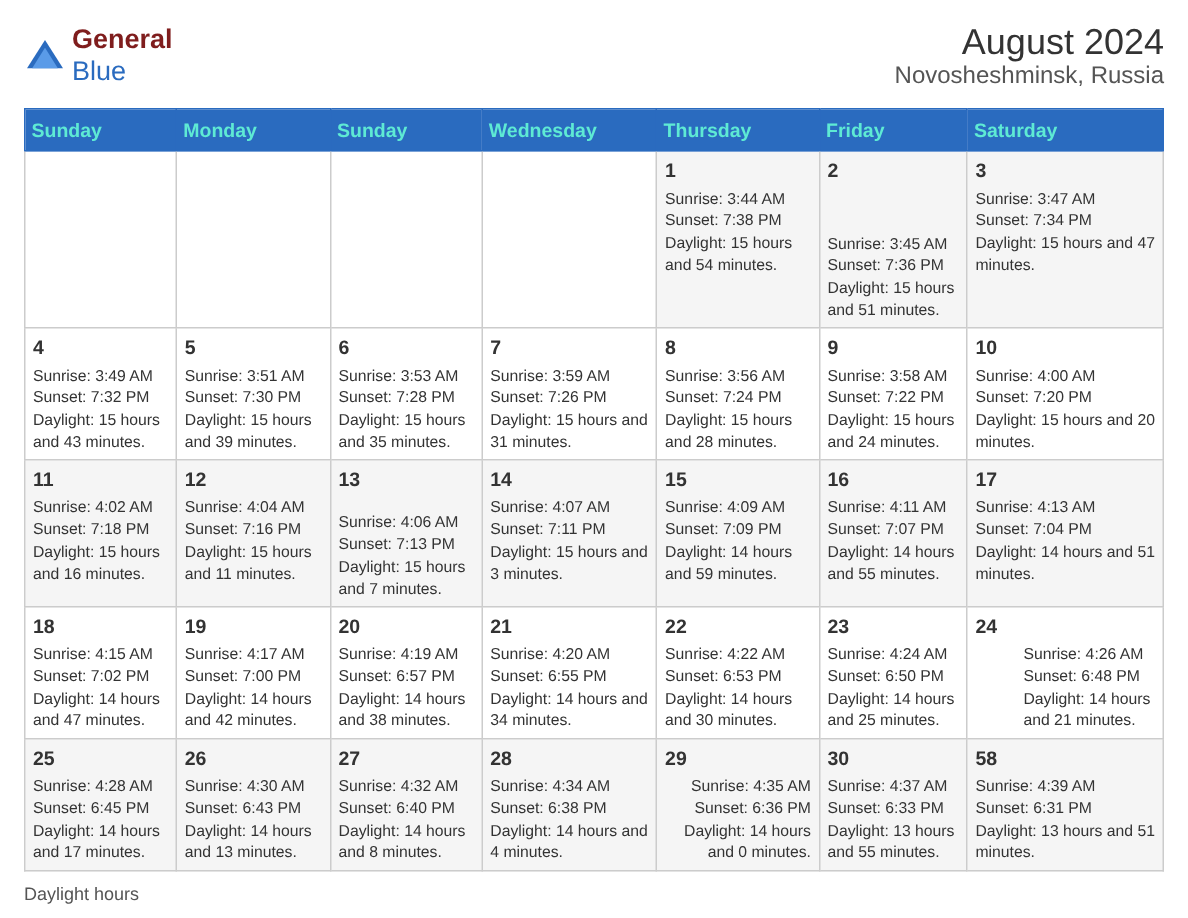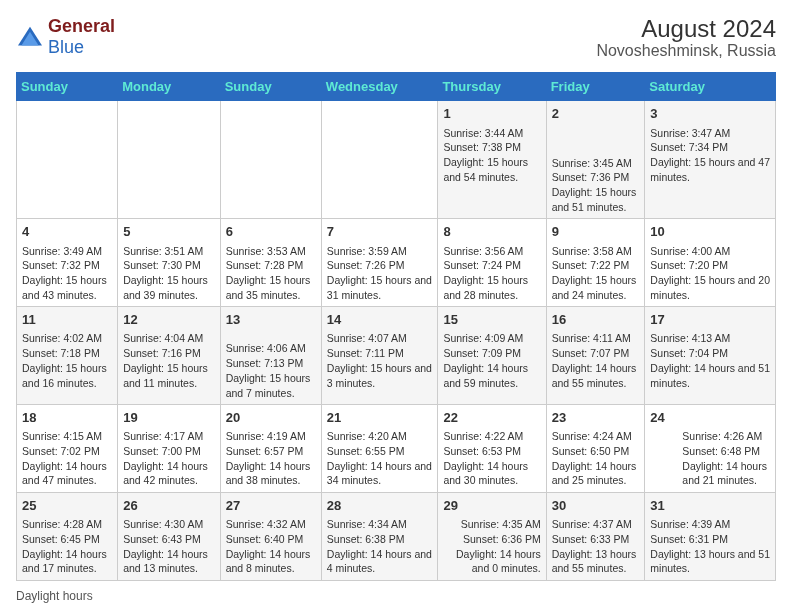--- a/index.html
+++ b/index.html
@@ -307,21 +307,21 @@
 Sunset: 6:36 PM
 Daylight: 14 hours and 0 minutes.</div>
         </td>
         <td>
           <span class="day-number">30</span>
           <div class="day-info" style="white-space: pre-line;">Sunrise: 4:37 AM
 Sunset: 6:33 PM
 Daylight: 13 hours and 55 minutes.</div>
         </td>
         <td>
-          <span class="day-number">31</span>
+          <span class="day-number">58</span>
           <div class="day-info" style="white-space: pre-line;">Sunrise: 4:39 AM
 Sunset: 6:31 PM
 Daylight: 13 hours and 51 minutes.</div>
         </td>
       </tr>
     </tbody>
 </table>
 
 <div class="footer">
   <span>Daylight hours</span>

